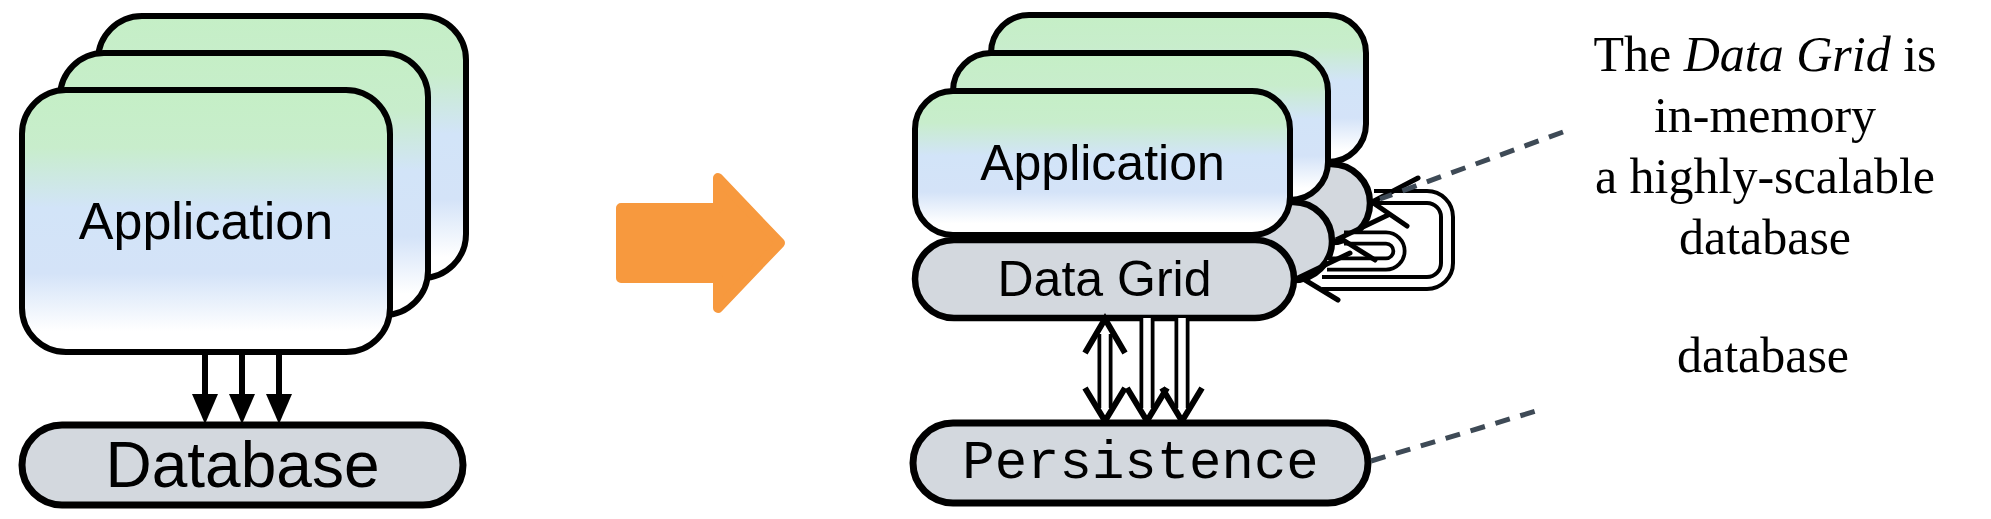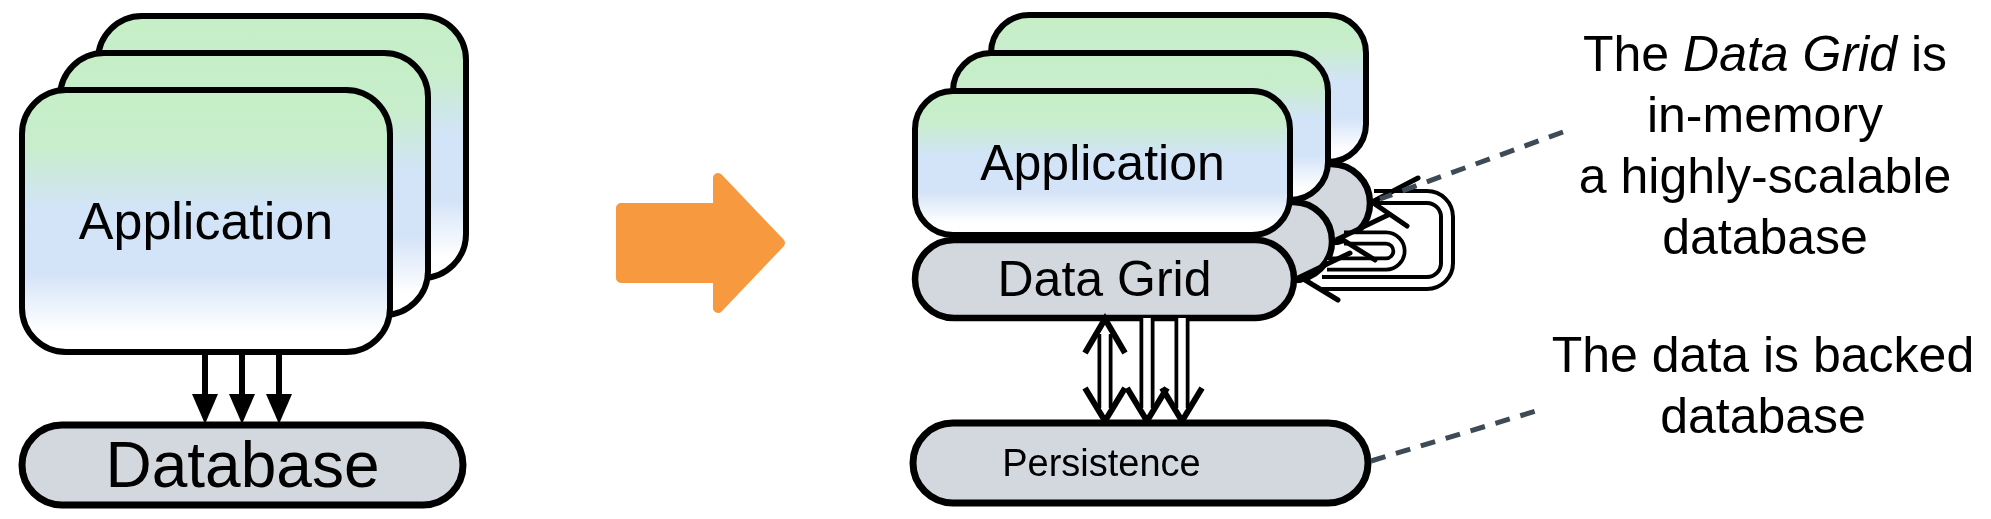--- a/index.html
+++ b/index.html
@@ -15,23 +15,23 @@
   }
   .layer{position:absolute;left:0;top:0;}
   .lbl{
     position:absolute;display:flex;align-items:center;justify-content:center;
     color:var(--ink);text-align:right;pointer-events:none;white-space:nowrap;
   }
   .lbl-app-left   {left:22px;  top:90px;  width:368px; height:262px; font-size:52px;}
   .lbl-database   {left:22px;  top:425px; width:441px; height:80px;  font-size:64px;}
   .lbl-app-right  {left:915px; top:91px;  width:375px; height:143px; font-size:50px;}
   .lbl-datagrid   {left:915px; top:240px; width:379px; height:78px;  font-size:50px;}
-  .lbl-persistence{left:874px; top:423px; width:455px; height:80px;  font-size:38px;}
+  .lbl-persistence{left:913px; top:423px; width:455px; height:80px;  font-size:54px;font-family:Liberation Mono, monospace;}
   .note{
-    position:absolute;text-align:center;font-size:50px;line-height:61px;color:var(--ink);
+    position:absolute;text-align:center;font-size:50px;line-height:61px;color:var(--ink);font-family:Liberation Serif, serif;
   }
   .note-top   {left:1540px;top:24px; width:450px;}
   .note-bottom{left:1538px;top:325px;width:450px;}
   .note i{font-style:italic;}
 </style>
 </head>
 <body>
 
 <div class="canvas">
 
@@ -130,17 +130,16 @@
   <div class="lbl lbl-persistence">Persistence</div>
 
   <div class="note note-top">
     <div><span>The </span><i>Data Grid</i><span> is</span></div>
     <div>in-memory</div>
     <div>a highly-scalable</div>
     <div>database</div>
   </div>
 
   <div class="note note-bottom">
-    <div>The data is backed</div>
     <div>database</div>
   </div>
 
 </div>
 
 </body></html>

